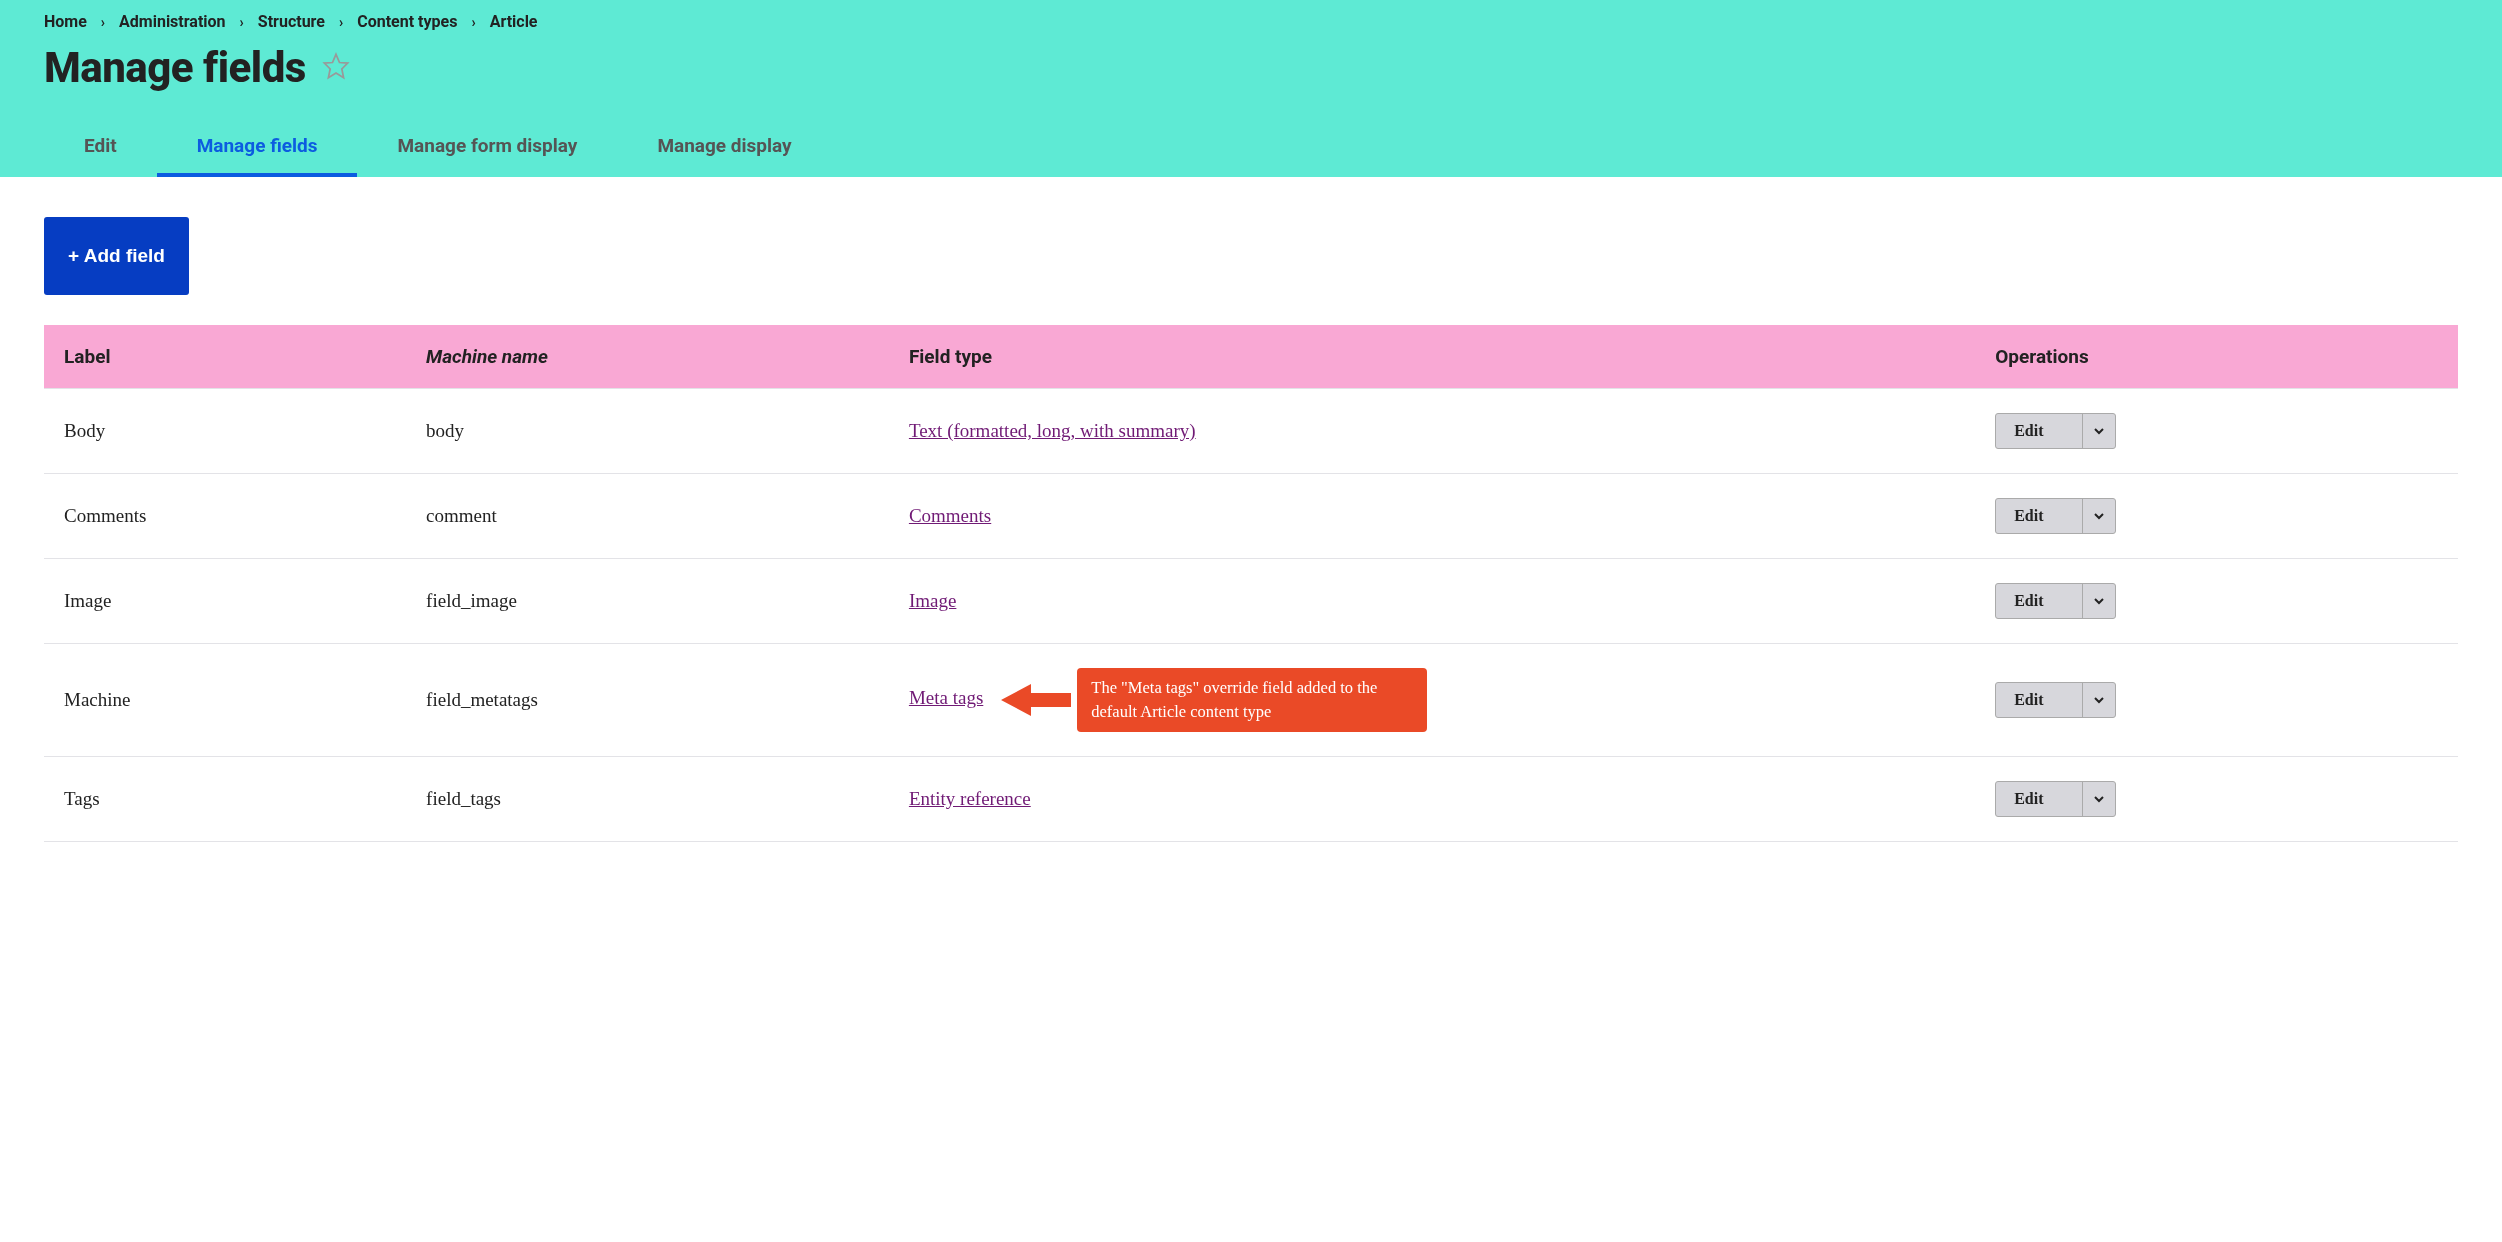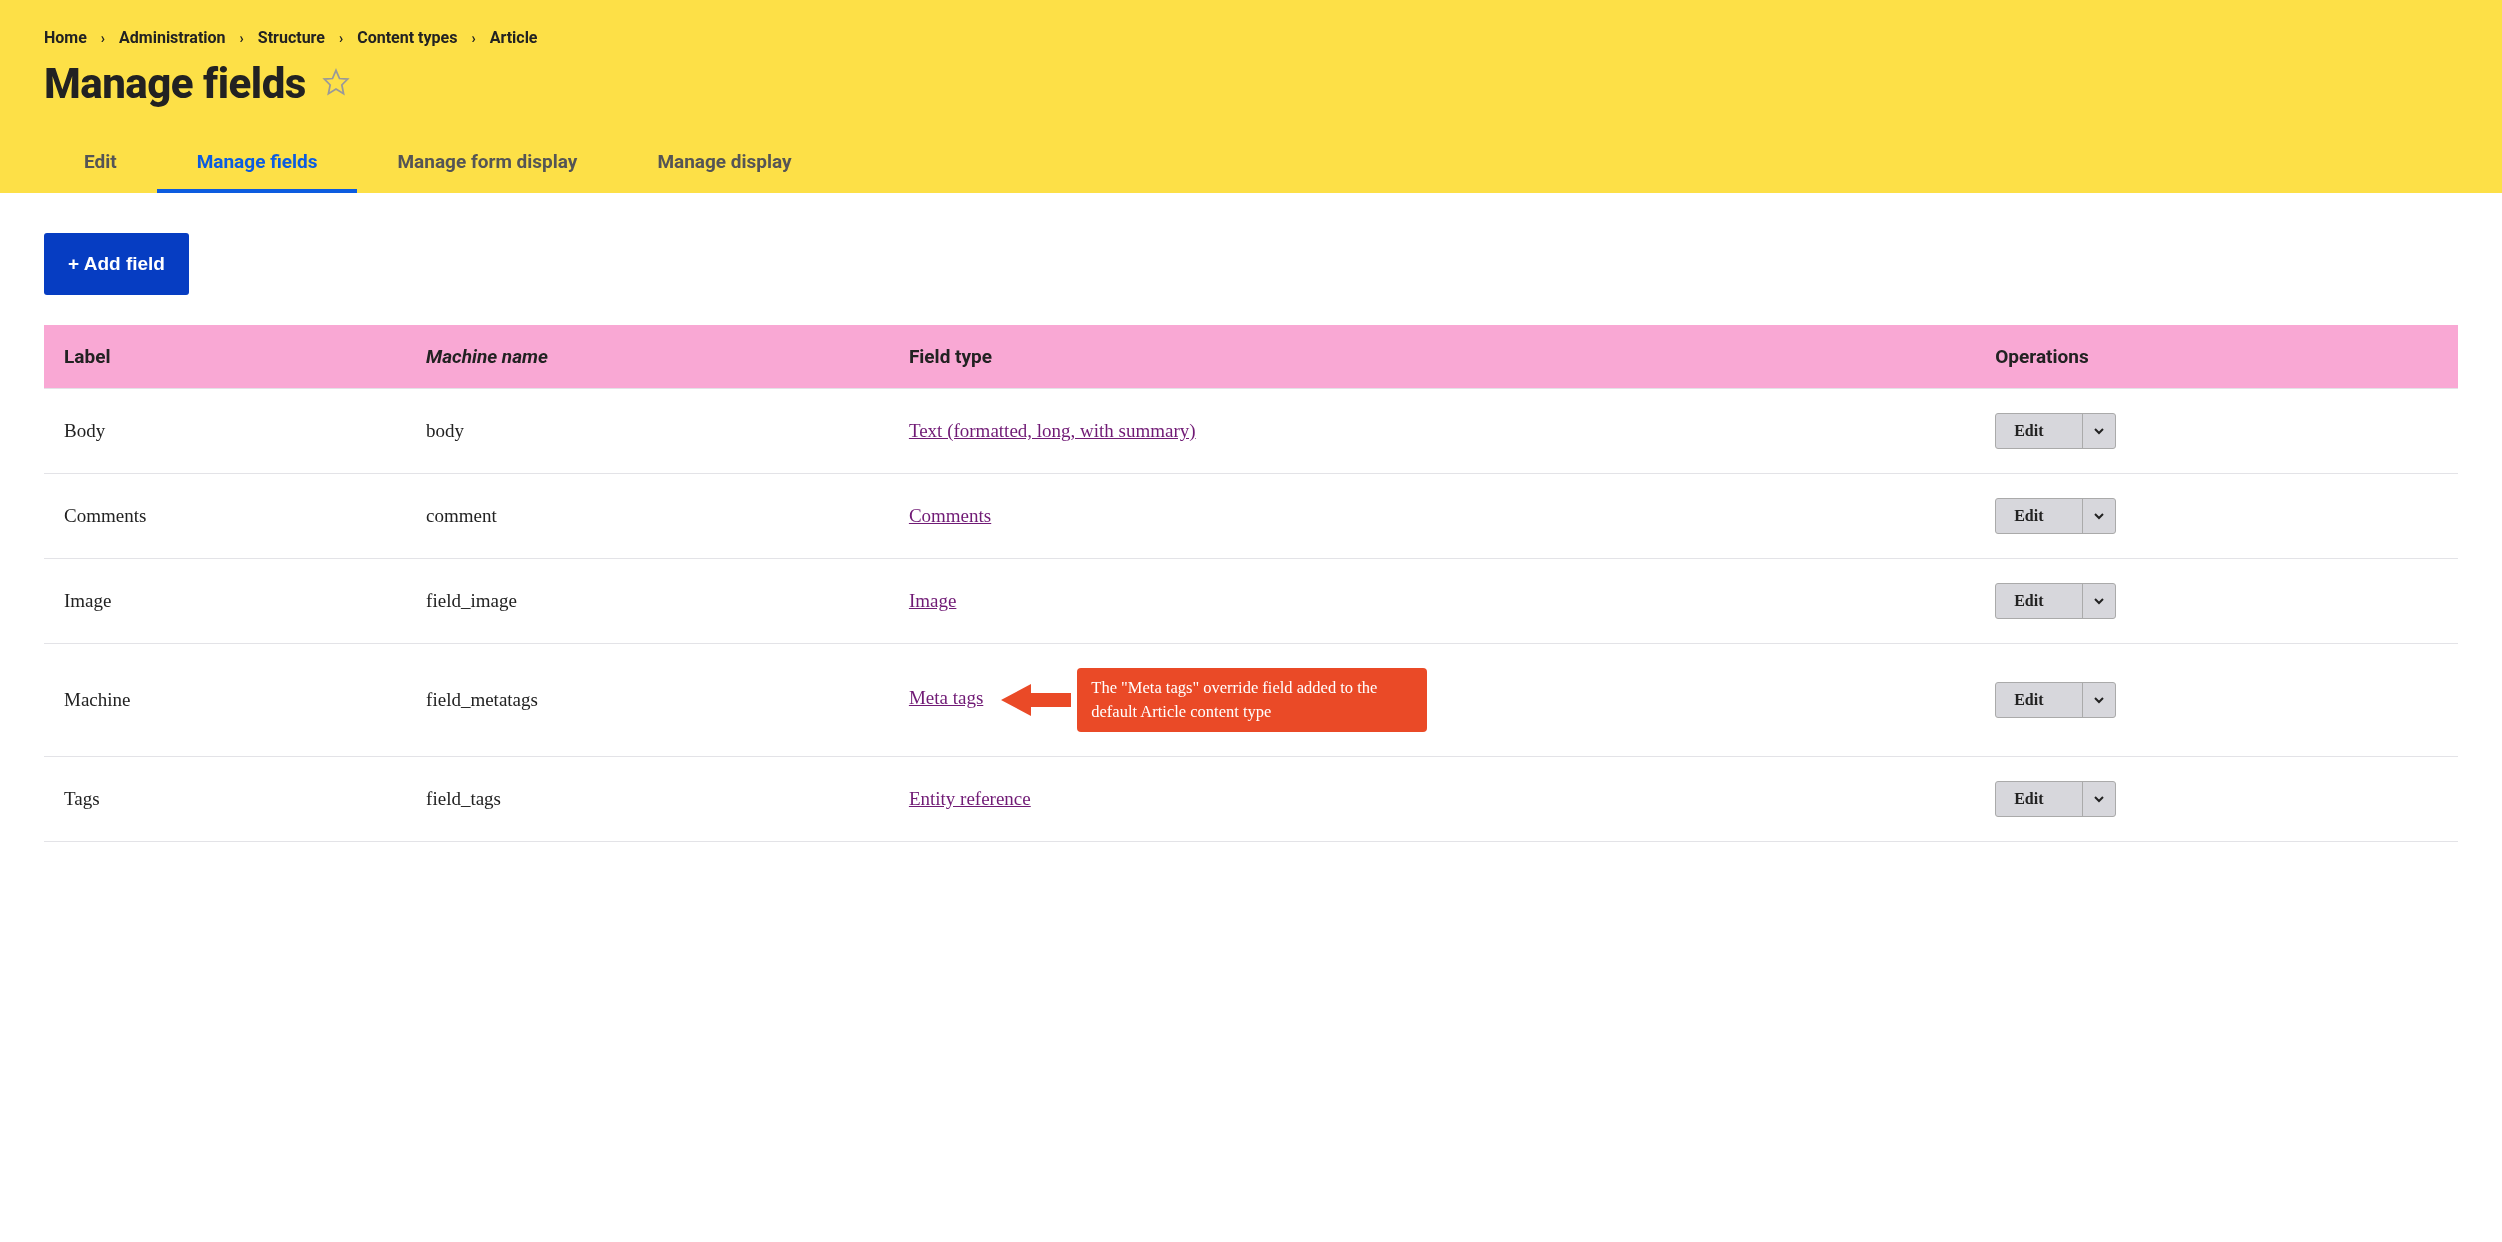--- a/index.html
+++ b/index.html
@@ -2,22 +2,22 @@
 <html><head>
 <meta charset="utf-8">
 <style>
   * { box-sizing: border-box; margin: 0; padding: 0; }
   body {
     font-family: -apple-system, BlinkMacSystemFont, "Segoe UI", Roboto, sans-serif;
     background: #fff;
     color: #222;
   }
   .top-area {
-    background: #fde047;
-    padding: 28px 44px 0 44px;
+    background: #5eead4;
+    padding: 12px 44px 0 44px;
   }
   .breadcrumb {
     display: flex;
     align-items: center;
     gap: 14px;
     font-size: 16px;
     font-weight: 700;
     color: #222;
     margin-bottom: 12px;
   }
@@ -48,21 +48,21 @@
     border-bottom: 4px solid transparent;
   }
   .tab.active { color: #0c5ce0; border-bottom-color: #0c5ce0; }
   .content {
     padding: 40px 44px;
   }
   .add-btn {
     background: #063dc2;
     color: #fff;
     border: none;
-    padding: 20px 24px;
+    padding: 28px 24px;
     font-size: 19px;
     font-weight: 700;
     border-radius: 3px;
     cursor: pointer;
     display: inline-flex;
     align-items: center;
     gap: 6px;
   }
   .fields-table {
     width: 100%;

